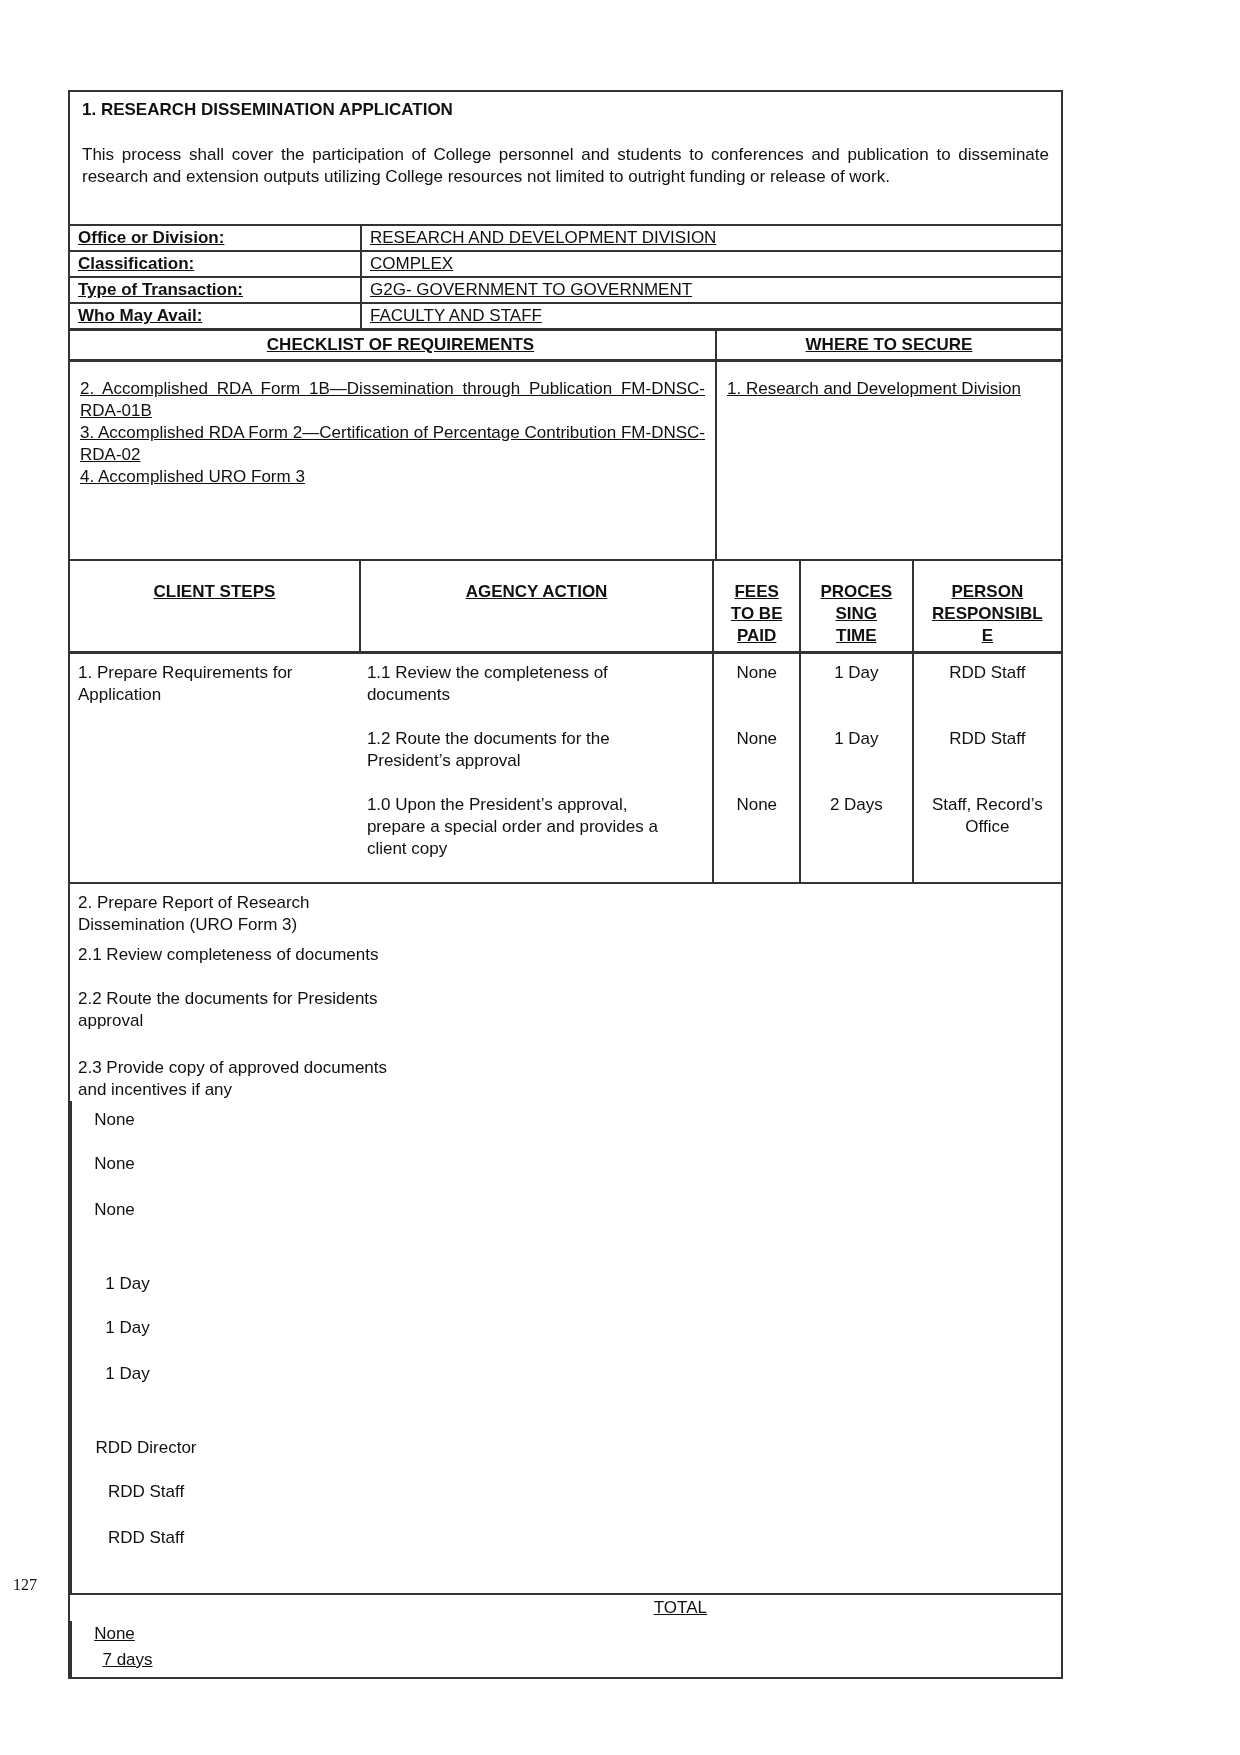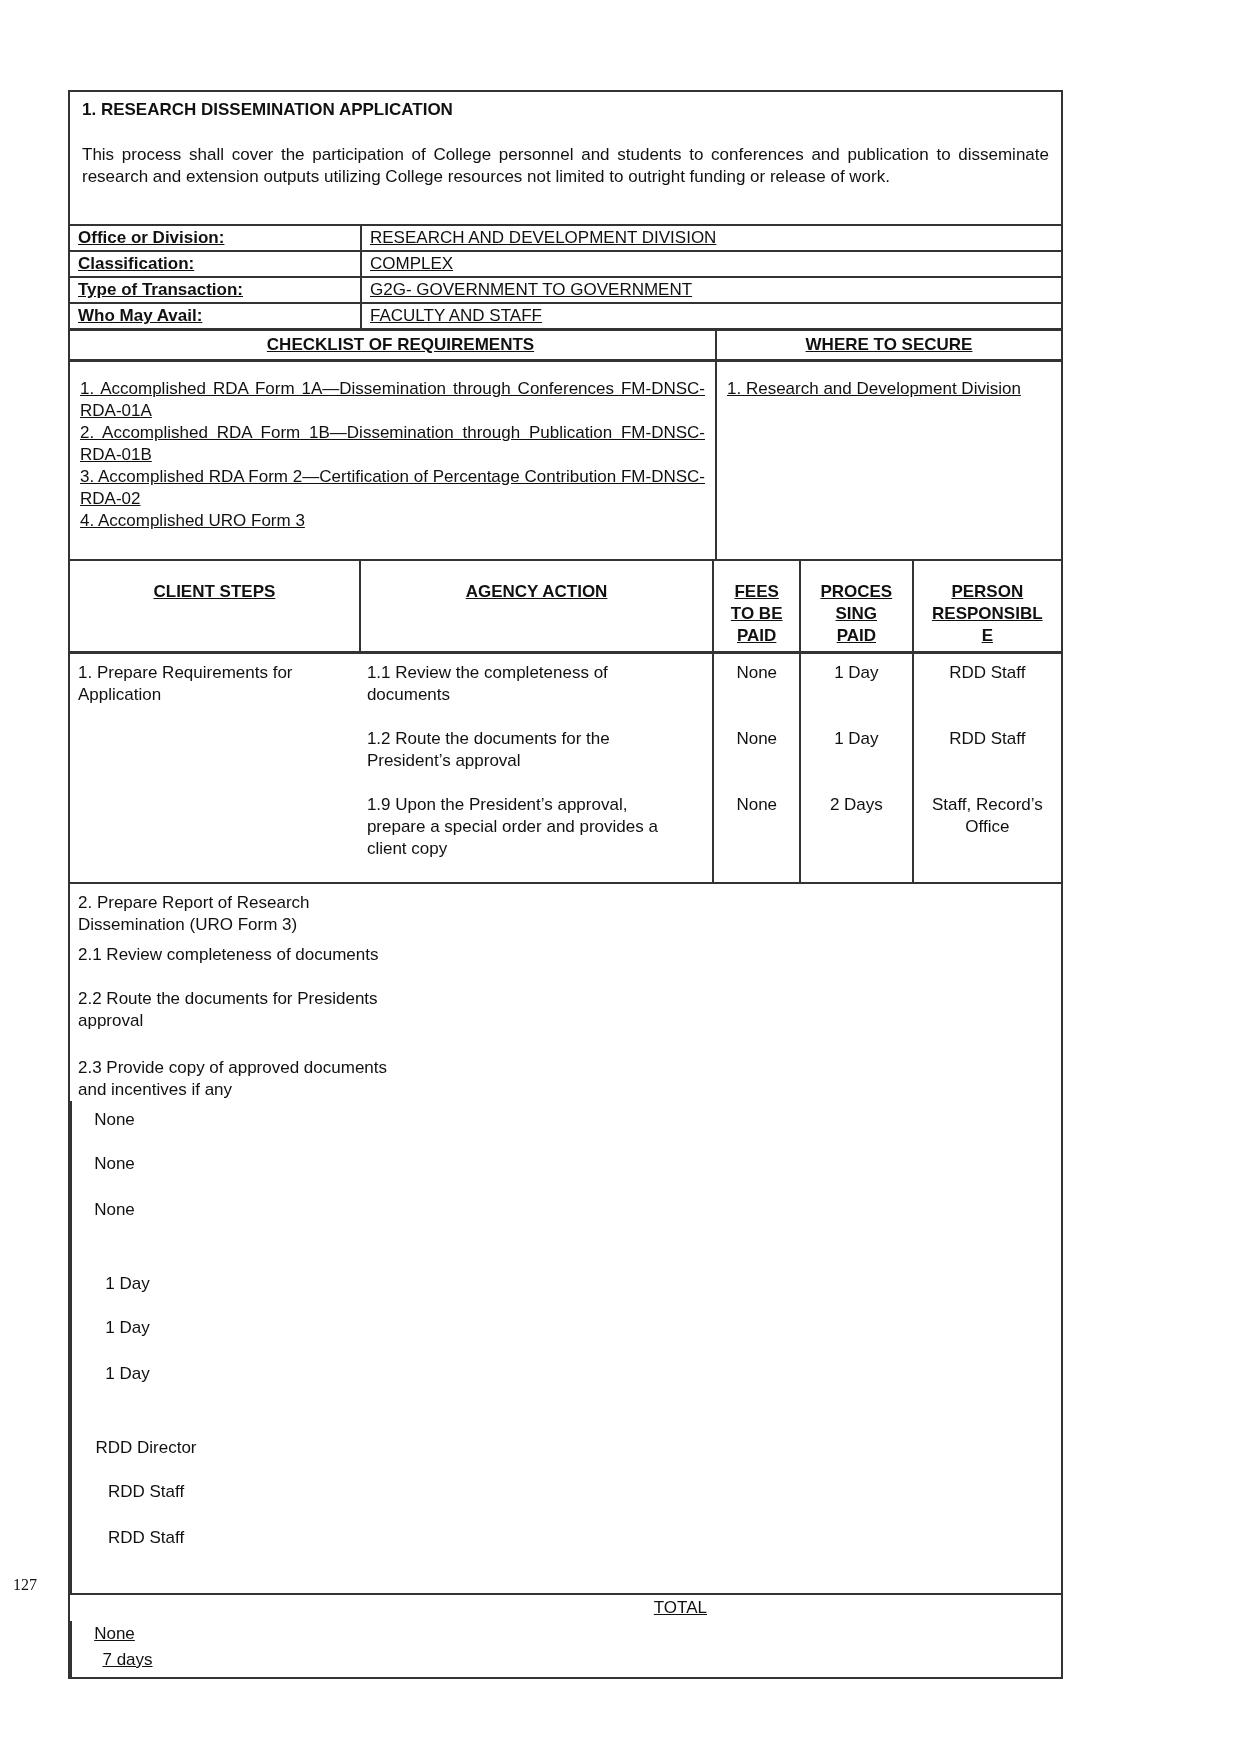--- a/index.html
+++ b/index.html
@@ -114,50 +114,49 @@
       <div class="cell info-value">FACULTY AND STAFF</div>
     </div>
 
     <div class="row bt3">
       <div class="cell hdr-cell w-left">CHECKLIST OF REQUIREMENTS</div>
       <div class="cell hdr-cell w-right">WHERE TO SECURE</div>
     </div>
 
     <div class="row bt3 req-row">
       <div class="cell req-cell">
-        <div class="req-item">1. Accomplished RDA Form 1A—Dissemination through Conferences FM-DNSC-RDA-01A</div>
         <div class="req-item">2. Accomplished RDA Form 1B—Dissemination through Publication FM-DNSC-RDA-01B</div>
         <div class="req-item">3. Accomplished RDA Form 2—Certification of Percentage Contribution FM-DNSC-RDA-02</div>
         <div class="req-item">4. Accomplished URO Form 3</div>
       </div>
       <div class="cell secure-cell">
         <div>1. Research and Development Division</div>
       </div>
     </div>
 
     <div class="row phead">
       <div class="cell c-client">CLIENT STEPS</div>
       <div class="cell c-action">AGENCY ACTION</div>
       <div class="cell c-fee prewrap">FEES
 TO BE
 PAID</div>
       <div class="cell c-time prewrap">PROCES
 SING
-PAID</div>
+TIME</div>
       <div class="cell c-person prewrap">PERSON
 RESPONSIBL
 E</div>
     </div>
 
     <div class="row bt3 prow prow1 r1">
       <div class="c-client client-cell">1. Prepare Requirements for Application</div>
       <div class="col c-action">
         <div class="entry a-entry e1">1.1 Review the completeness of documents</div>
         <div class="entry a-entry e2">1.2 Route the documents for the President’s approval</div>
-        <div class="entry a-entry e3">1.9 Upon the President’s approval, prepare a special order and provides a client copy</div>
+        <div class="entry a-entry e3">1.0 Upon the President’s approval, prepare a special order and provides a client copy</div>
       </div>
       <div class="col c-fee">
         <div class="entry v-entry e1">None</div>
         <div class="entry v-entry e2">None</div>
         <div class="entry v-entry e3">None</div>
       </div>
       <div class="col c-time">
         <div class="entry v-entry e1">1 Day</div>
         <div class="entry v-entry e2">1 Day</div>
         <div class="entry v-entry e3">2 Days</div>

